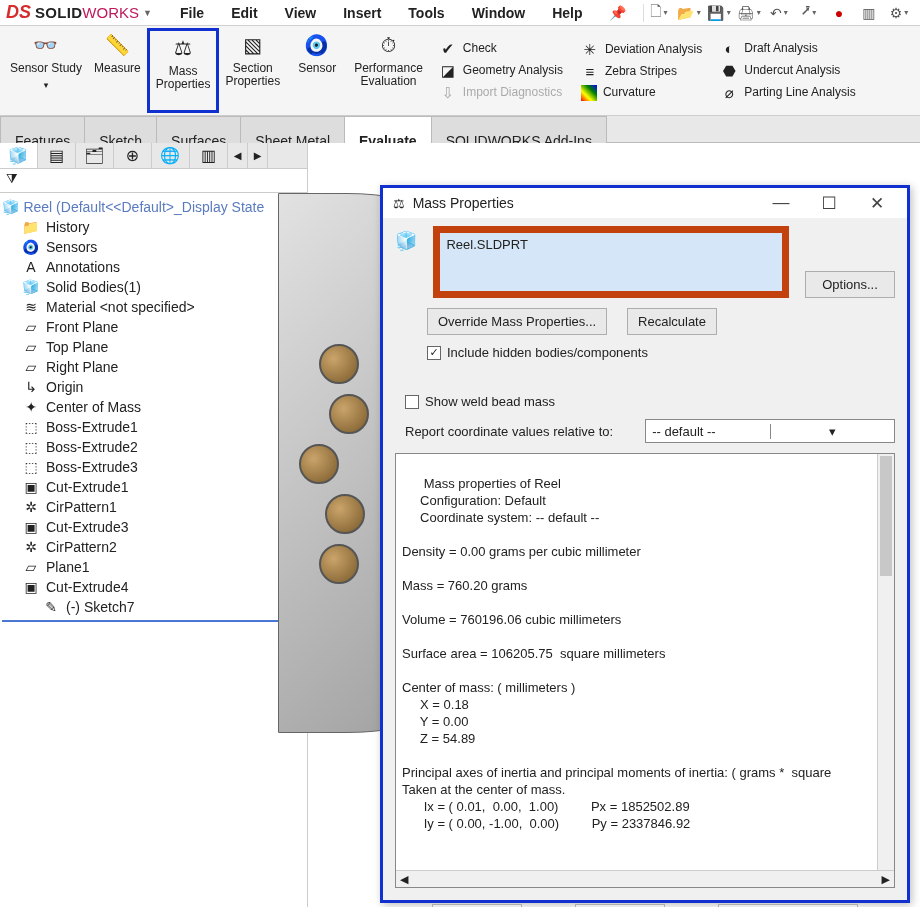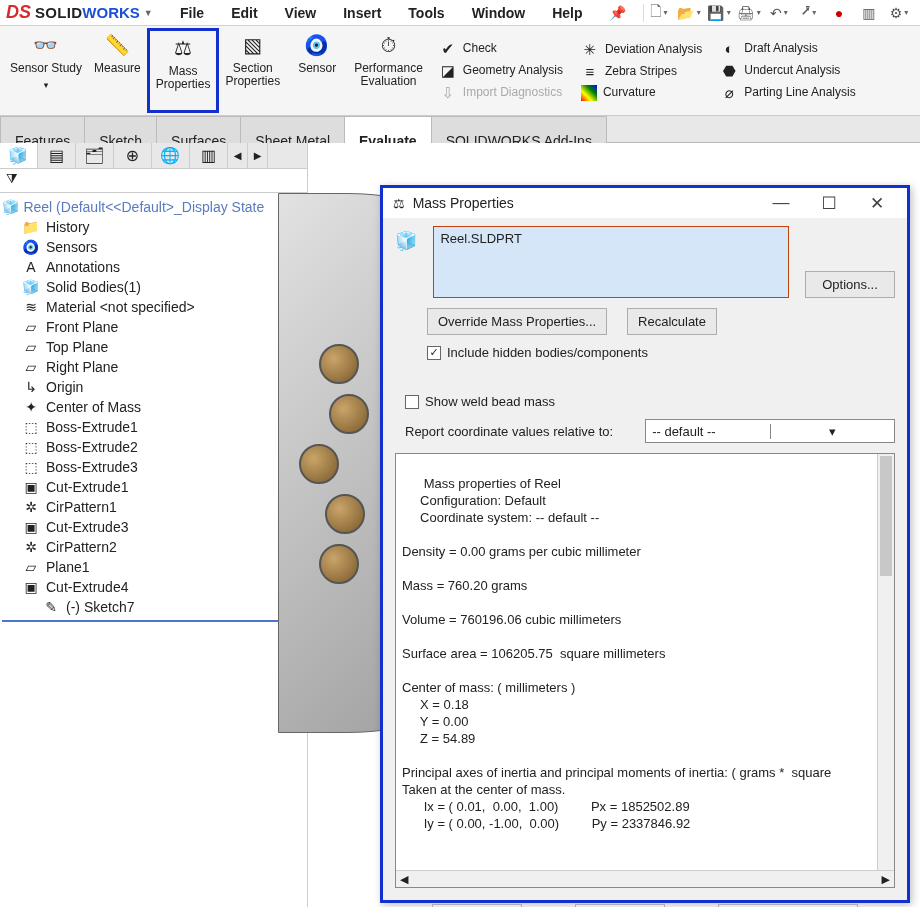--- a/index.html
+++ b/index.html
@@ -2,21 +2,21 @@
 <html><head>
 <meta charset="utf-8">
 <style>
   * { box-sizing: border-box; font-family: "Segoe UI", Arial, sans-serif; }
   body { margin:0; padding:0; width:920px; height:907px; background:#fff; overflow:hidden; font-size:13px; color:#222; position:relative; }
   .menubar { height:26px; display:flex; align-items:center; padding:0 6px; background:#fff; border-bottom:1px solid #d0d0d0;}
   .logo { display:flex; align-items:center; gap:4px; width:164px;}
   .logo-ds { color:#d72c2c; font-weight:bold; font-style:italic; font-size:18px;}
   .logo-sw { font-size:15px;}
   .logo-sw b { font-weight:900; letter-spacing:0.3px;}
-  .logo-sw .works { color:#1d4ed8; font-weight:700;}
+  .logo-sw .works { color:#be185d; font-weight:400;}
   .menus { display:flex; gap:7px;font-weight:bold;}
   .menus span { padding:3px 10px; cursor:default; font-size:14px;}
   .qat { display:flex; align-items:center; gap:12px; margin-left:6px; padding-left:6px; border-left:1px solid #ddd;}
   .qat .q { width:18px; height:18px; display:flex; align-items:center; justify-content:center; font-size:14px; color:#555; position:relative;}
   .qat .q .drop{font-size:8px; margin-left:2px; color:#666;}
   .ribbon { height:90px; background:#f5f5f5; border-bottom:1px solid #ccc; display:flex; padding:2px 4px;}
   .rbtn { display:flex; flex-direction:column; align-items:center; justify-content:flex-start; padding:4px 6px; min-width:62px; text-align:center; font-size:12px; line-height:13px; gap:4px;}
   .rbtn .ic { width:26px; height:26px; display:flex; align-items:center; justify-content:center; font-size:20px;}
   .rbtn.small { flex-direction:row; min-width:auto; align-items:center; gap:6px; padding:2px 6px; text-align:left;}
   .rbtn.small .ic{width:18px;height:18px;font-size:15px;}
@@ -38,21 +38,21 @@
   .tree-sep { border-top:2px solid #4a77d4; margin:3px 0 0 0;}
   .viewport { flex:1; position:relative; background:#fff;}
   .reel { position:absolute; left:-30px; top:50px; width:340px; height:540px; border-radius:0 270px 270px 0 / 0 270px 270px 0; background:linear-gradient(135deg,#e2e2e2,#8e8e8e); border:1px solid #666; overflow:hidden;}
   .hole { position:absolute; width:40px; height:40px; border-radius:50%; background:radial-gradient(circle at 35% 35%, #caa46a, #7a5a2a); border:2px solid #555;}
   .dialog { position:absolute; left:380px; top:185px; width:530px; height:718px; background:#f0f0f0; border:3px solid #1030d0; box-shadow:2px 2px 8px rgba(0,0,0,.25);}
   .dlg-title { height:30px; display:flex; align-items:center; padding:0 10px; gap:8px; background:#fff;}
   .dlg-title .spacer{flex:1;}
   .dlg-title .winbtn{ width:40px; text-align:center; font-size:17px; color:#444;}
   .dlg-body { padding:8px 12px; display:flex; flex-direction:column; gap:10px;}
   .row { display:flex; align-items:flex-start; gap:16px;}
-  .filebox { flex:1; height:72px; border:1px solid #c2410c; background:#d4e6f7; padding:4px 6px; font-size:13px;}
+  .filebox { flex:1; height:72px; border:7px solid #c2410c; background:#d4e6f7; padding:4px 6px; font-size:13px;}
   .btn { background:#e9e9e9; border:1px solid #adadad; padding:5px 8px; font-size:13px; min-width:90px; text-align:center;}
   .btn.wide{min-width:180px;}
   .chk { display:flex; align-items:center; gap:6px; font-size:13px;}
   .chk .box{ width:14px; height:14px; border:1px solid #666; display:flex; align-items:center; justify-content:center; font-size:11px; background:#fff;}
   .combo { display:flex; border:1px solid #888; height:24px; align-items:center; background:#fff;}
   .combo span{ flex:1; padding:0 6px; font-size:13px;}
   .combo .ar{ width:20px; text-align:center; border-left:1px solid #888;}
   .results { flex:1; border:1px solid #888; background:#fff; position:relative; padding:4px 6px; font-size:13px; line-height:17px; overflow:hidden;}
   .results .vscroll { position:absolute; right:0; top:0; width:17px; bottom:17px; background:#f0f0f0; border-left:1px solid #ccc;}
   .results .vscroll .thumb{ position:absolute; left:2px; right:2px; top:2px; height:120px; background:#c8c8c8;}

